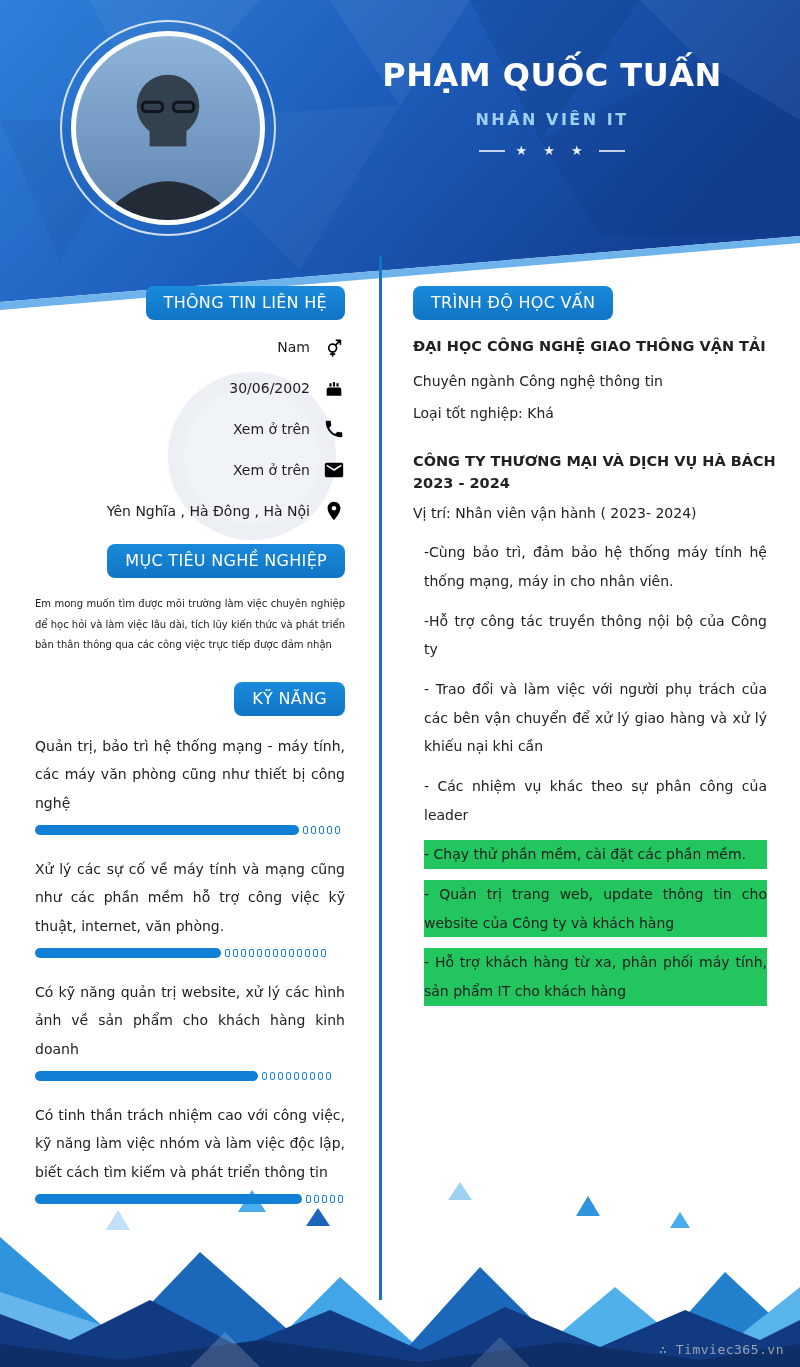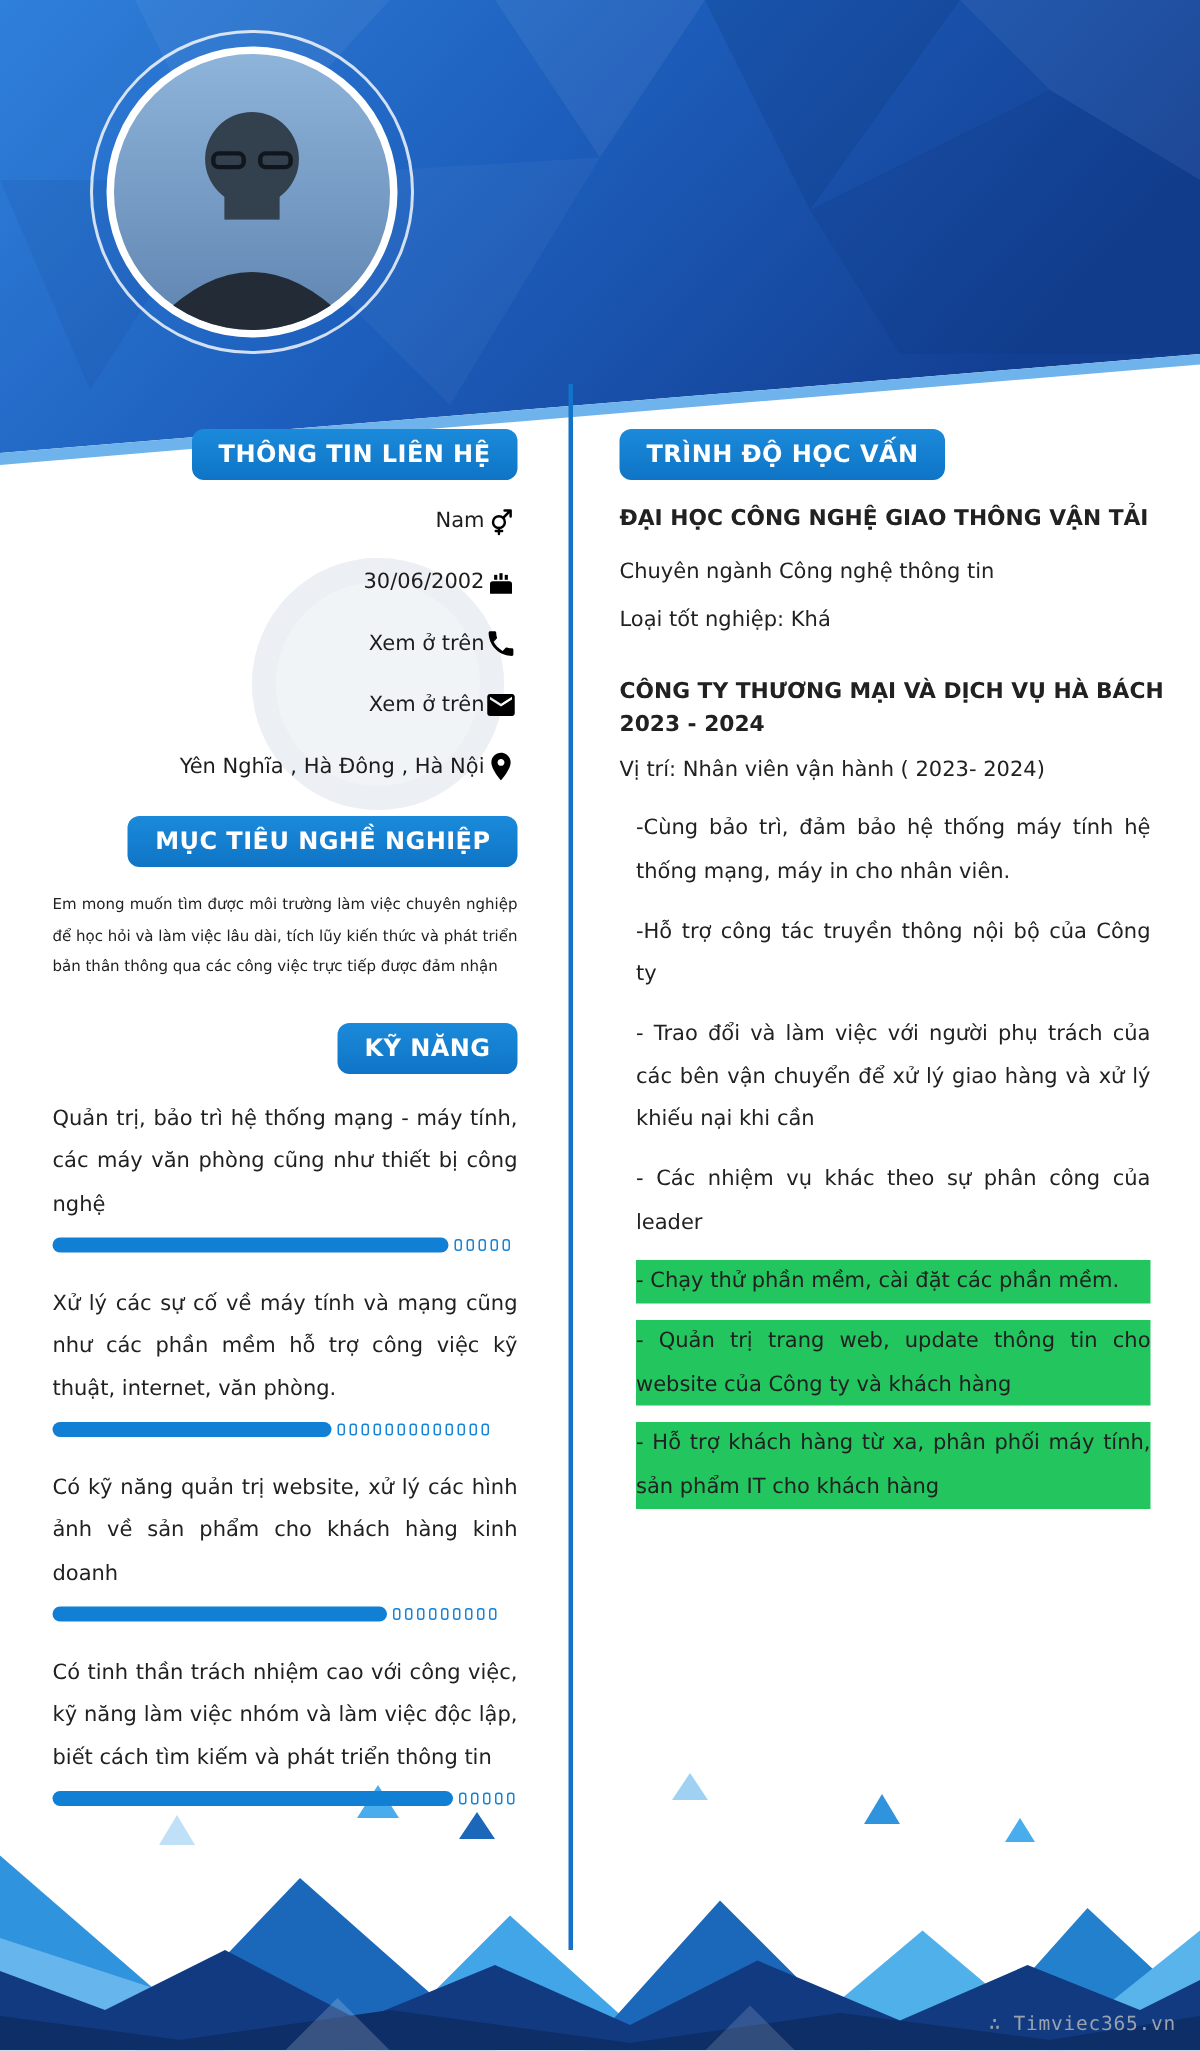--- a/index.html
+++ b/index.html
@@ -37,27 +37,27 @@
   .right-col { position:absolute; left:413px; top:286px; width:365px; z-index:2; }
   .bg-circle {
     position:absolute; left:168px; top:372px; width:168px; height:168px; border-radius:50%;
     background:#f1f4f7; box-shadow:inset 0 0 0 16px #eceff4; z-index:1;
   }
 
   .btn-row { margin-bottom:16px; }
   .btn-row.align-right { text-align:right; }
   .section-btn {
     display:inline-block; background:linear-gradient(180deg,#1b8ada,#0f74c6);
-    color:#ffffff; font-weight:bold; font-size:16px; line-height:1;
+    color:#ffffff; font-weight:normal; font-size:16px; line-height:1;
     padding:9px 18px; border-radius:8px; letter-spacing:.3px;
   }
 
   
   .contact-list { margin-bottom:22px; position:relative; }
-  .contact-row { display:flex; justify-content:flex-end; align-items:center; margin-bottom:19px; font-size:14px; color:#1c1c1c; }
+  .contact-row { display:flex; justify-content:flex-end; align-items:center; gap:13px; margin-bottom:19px; font-size:14px; color:#1c1c1c; }
   .contact-icon { width:22px; height:22px; color:#000; flex:0 0 22px; }
   .contact-icon svg { width:22px; height:22px; display:block; }
 
   
   .objective { font-size:10px; line-height:2.05; text-align:justify; margin:2px 0 26px; }
   .skill { margin-bottom:20px; }
   .skill-text { font-size:14px; line-height:2.05; text-align:justify; margin:0 0 7px; }
   .bar { display:flex; align-items:center; width:100%; height:10px; }
   .bar-fill { height:10px; background:#1180d4; border-radius:6px; }
   .bar-dots { display:flex; gap:3px; margin-left:4px; }
@@ -113,20 +113,29 @@
           <rect width="100" height="100" fill="none"></rect>
           <circle cx="50" cy="38" r="17" fill="#33404e"></circle>
           <rect x="40" y="48" width="20" height="12" fill="#33404e"></rect>
           <path d="M16 96 Q50 62 84 96 L84 100 L16 100 Z" fill="#232c36"></path>
           <rect x="36" y="36" width="11" height="5" rx="2" fill="none" stroke="#10161d" stroke-width="1.6"></rect>
           <rect x="53" y="36" width="11" height="5" rx="2" fill="none" stroke="#10161d" stroke-width="1.6"></rect>
         </svg>
       </div>
     </div>
 
+    <div class="header-text">
+      <h1 class="header-name">PHẠM QUỐC TUẤN</h1>
+      <div class="header-sub">NHÂN VIÊN IT</div>
+      <div class="stars-row">
+        <span class="star-line"></span>
+        <span>★ ★ ★</span>
+        <span class="star-line"></span>
+      </div>
+    </div>
   </div>
 
   <div class="bg-circle"></div>
 
   <div class="divider"></div>
 
   <div class="left-col">
     <div class="btn-row align-right">
       <div class="section-btn">THÔNG TIN LIÊN HỆ</div>
     </div>

